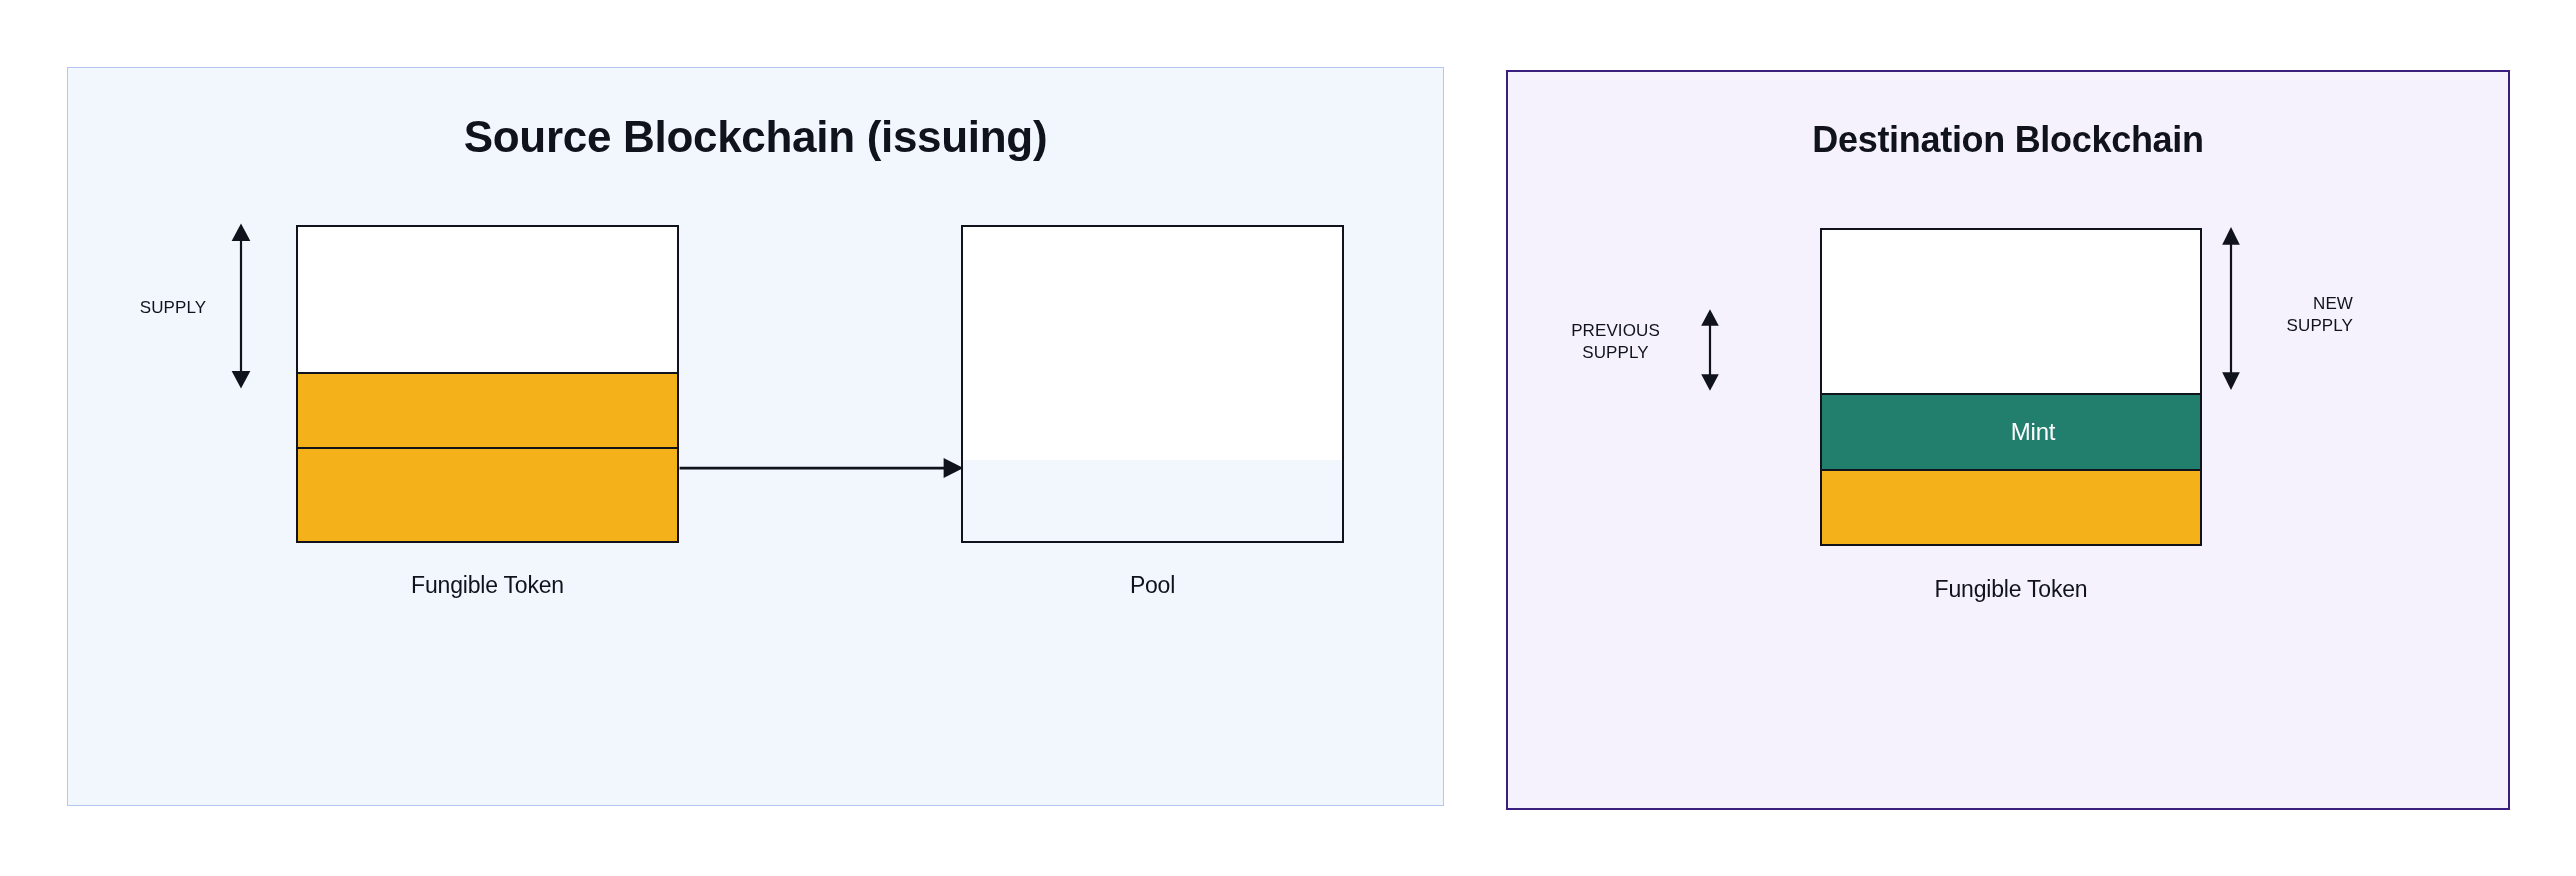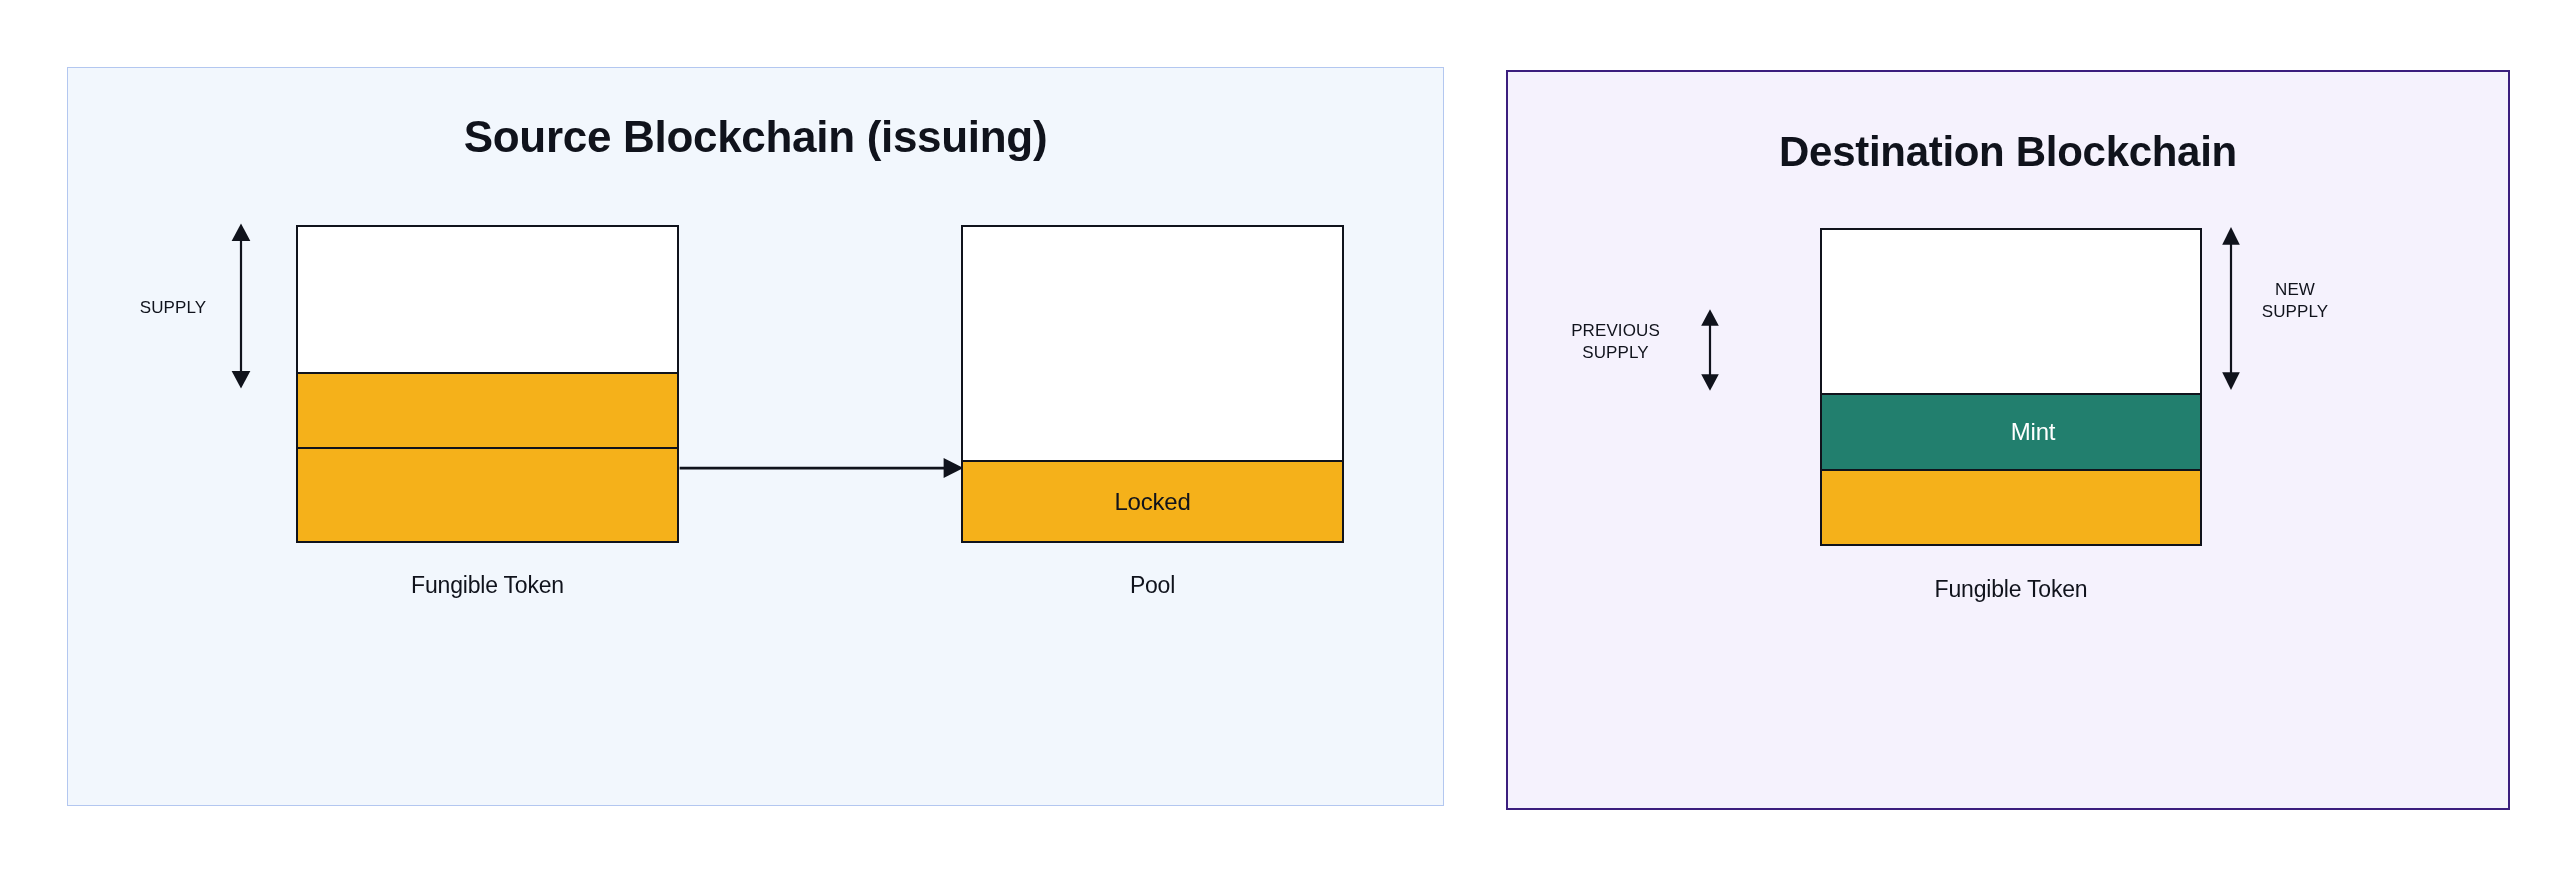--- a/index.html
+++ b/index.html
@@ -11,21 +11,21 @@
 
   #source-panel{left:67px;top:67px;width:1377px;height:739px;
                 background:#f2f7fd;border:1.7px solid #b3c7f0;}
   #dest-panel{left:1506px;top:70px;width:1004px;height:740px;
               background:#f5f2fd;border:2.2px solid #3b1e7e;}
 
   .panel-title{position:absolute;left:0;width:100%;text-align:center;
                font-weight:bold;color:#10131c;white-space:nowrap;
                letter-spacing:-0.3px;}
   #source-title{top:44px;font-size:44px;}
-  #dest-title{top:56px;font-size:42px;}
+  #dest-title{top:47px;font-size:36px;}
 
   
   .token-box{position:absolute;box-sizing:border-box;
              border:2.2px solid #10131c;display:flex;flex-direction:column;}
   .seg{box-sizing:border-box;width:100%;position:relative;
        display:flex;align-items:center;justify-content:center;}
   .seg-empty{background:#ffffff;}
   .seg-gold{background:#f5b11a;}
   .seg-teal{background:#227f6e;}
   .seg-div{border-top:2.2px solid #10131c;}
@@ -58,21 +58,21 @@
   
   #supply-dim{left:162px;top:155px;}
   #supply-dim-label{left:50px;top:229px;width:110px;}
 
   
   #prev-supply-dim{left:191px;top:237px;}
   #prev-supply-dim-label{left:47px;top:248px;width:121px;}
 
   
   #new-supply-dim{left:712px;top:155px;}
-  #new-supply-dim-label{left:729px;top:207px;width:116px;}
+  #new-supply-dim-label{left:729px;top:221px;width:116px;text-align:right;}
 
   
   #transfer-arrow{position:absolute;left:611px;top:389px;}
 </style>
 </head>
 <body>
 
 <div class="panel" id="source-panel">
 
   <div class="panel-title" id="source-title">Source Blockchain (issuing)</div>
@@ -102,23 +102,20 @@
   <div id="transfer-arrow">
     <svg width="285" height="22" viewBox="0 0 516 40" aria-hidden="true">
       <line x1="0" y1="20" x2="486" y2="20" stroke="#10131c" stroke-width="5"></line>
       <polygon points="516,20 480,38 480,2" fill="#10131c"></polygon>
     </svg>
   </div>
 
   <div class="token-box" id="pool-box">
     <div class="seg seg-empty" style="height:74.3%">
       <span class="seg-label"></span>
-    </div>
-    <div class="seg seg-gold seg-div" style="height:25.7%">
-      <span class="seg-label">Locked</span>
     </div>
   </div>
   <div class="box-caption" id="pool-caption">Pool</div>
 </div>
 
 <div class="panel" id="dest-panel">
 
   <div class="panel-title" id="dest-title">Destination Blockchain</div>
 
   <div class="dim" id="prev-supply-dim">

